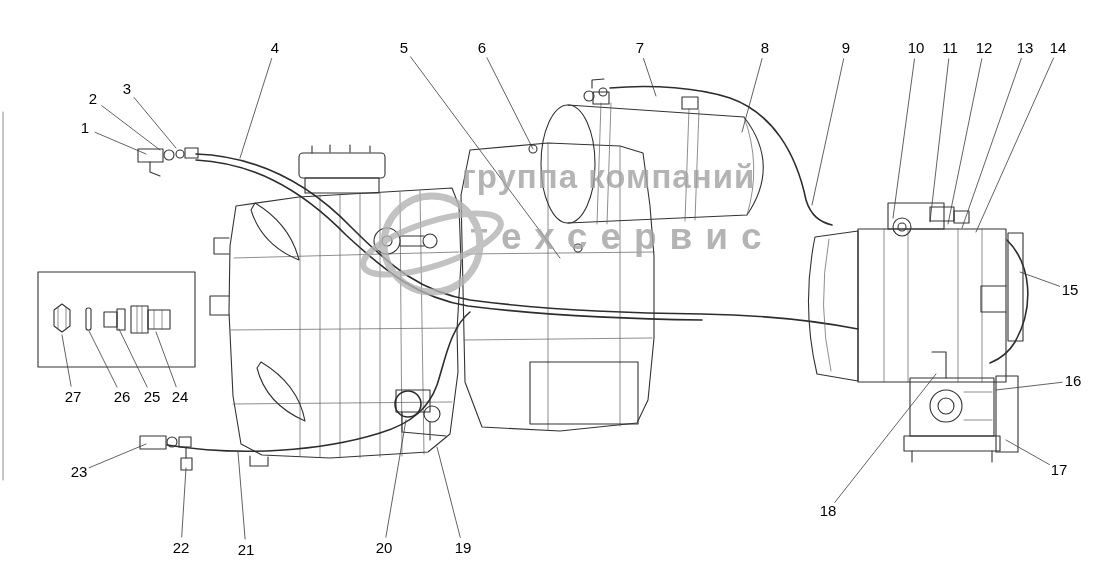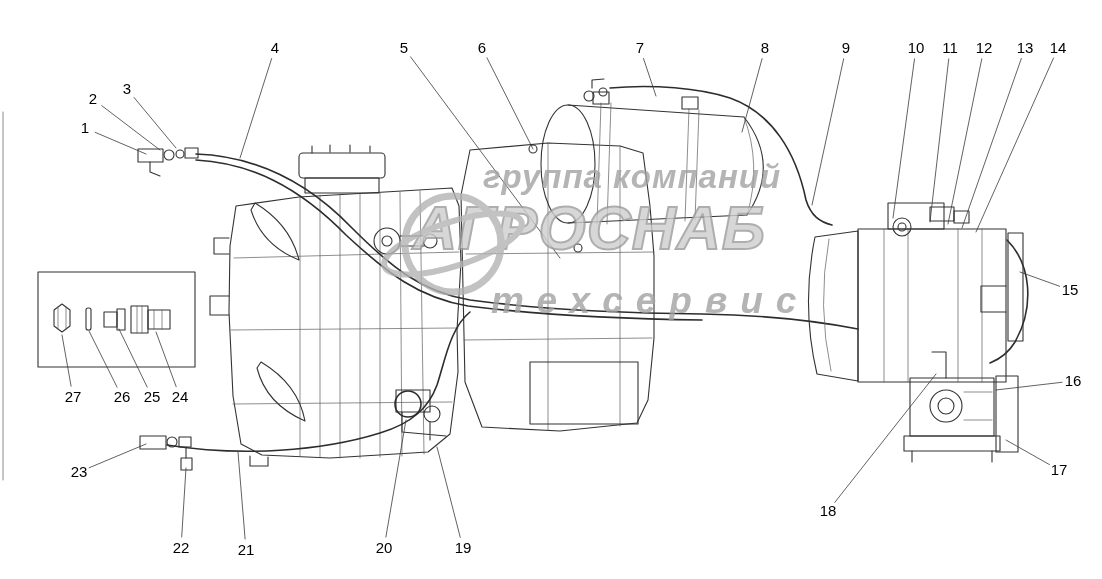--- a/index.html
+++ b/index.html
@@ -11,21 +11,21 @@
     fill:none; stroke:#333333; stroke-width:1.1; stroke-linecap:round; stroke-linejoin:round;
   }
   #drawing .thin { stroke:#5d5d5d; stroke-width:0.7; }
   #drawing g[data-name="hoses"] path, #drawing g[data-name="hoses"] circle { stroke-width:1.6; stroke:#2d2d2d; }
   #drawing line.leader { stroke:#3a3a3a; stroke-width:0.8; }
   #drawing text.callout {
     fill:#000000; stroke:none; font-family:"Liberation Sans", sans-serif;
     font-size:15px; text-anchor:middle;
   }
 
-  .watermark { position:absolute; left:387px; top:158px; width:450px; pointer-events:none; opacity:.8;font-style:italic; }
+  .watermark { position:absolute; left:366px; top:158px; width:450px; pointer-events:none; opacity:.8; }
   .wm-logo { position:absolute; left:-12px; top:6px; }
   .wm-line1 { margin-left:96px; font-size:33px; font-weight:700; color:#a2a2a2; letter-spacing:1px; }
   .wm-line2 { margin-left:26px; font-size:61px; font-weight:700; color:#cecece;
               -webkit-text-stroke:2px #9a9a9a; letter-spacing:1px; line-height:1.05; }
   .wm-line3 { margin-left:104px; font-size:37px; font-weight:700; color:#a2a2a2;
               letter-spacing:13px; margin-top:20px; }
 </style>
 </head>
 <body>
 
@@ -192,17 +192,16 @@
         <text x="73" y="397" dy="0.35em" class="callout" data-name="callout-27">27</text>
       </g>
   </svg>
 
   <div class="watermark" data-name="watermark">
     <svg class="wm-logo" width="156" height="156" viewBox="0 0 156 156" data-name="watermark-logo-icon">
       <circle cx="78" cy="80" r="48" fill="none" stroke="#b3b3b3" stroke-width="7"></circle>
       <ellipse cx="78" cy="80" rx="72" ry="22" fill="none" stroke="#b3b3b3" stroke-width="6" transform="rotate(-18 78 80)"></ellipse>
     </svg>
     <div class="wm-line1" data-name="watermark-line1">группа компаний</div>
-    <div class="wm-line2" data-name="watermark-line2">АГРОСНАБ</div>
     <div class="wm-line3" data-name="watermark-line3">техсервис</div>
   </div>
 
 </div>
 
 </body></html>

